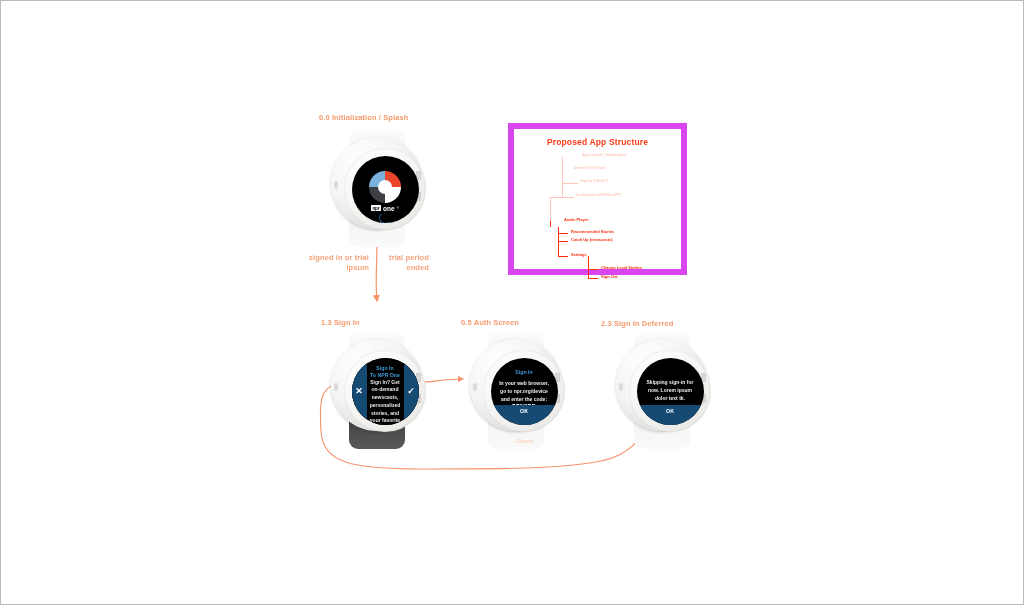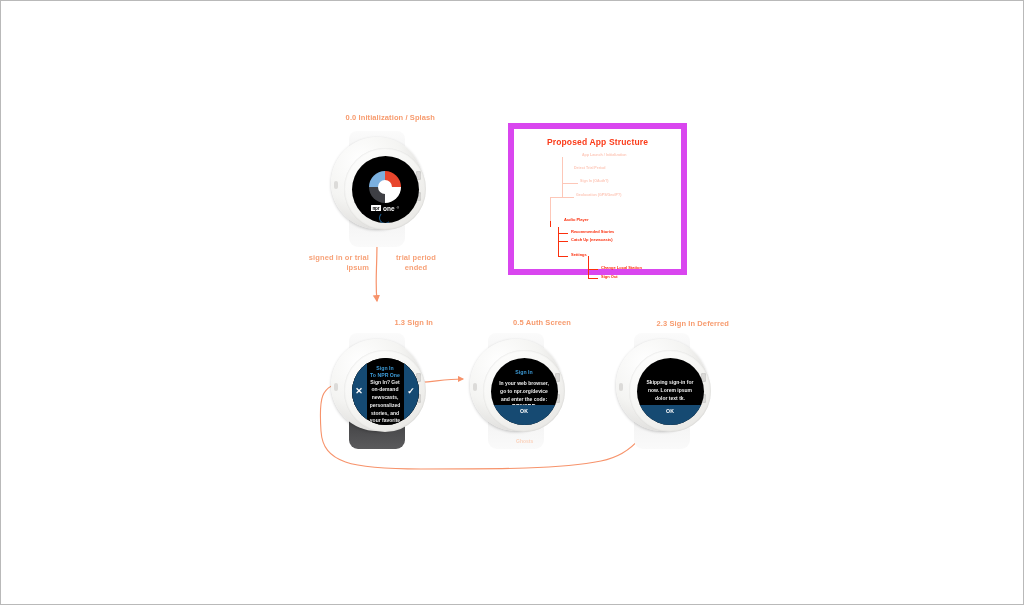--- a/index.html
+++ b/index.html
@@ -25,21 +25,21 @@
     font-size:7.5px;
     font-weight:bold;
     line-height:1.35;
     letter-spacing:.1px;
   }
   .screen-title{
     position:absolute;
     color:#f79b6e;
     font-size:7.5px;
     font-weight:bold;
-    text-align:right;
+    text-align:left;
     line-height:1.35;
     letter-spacing:.1px;
   }
   .ghost-note{
     position:absolute;
     color:#fbd3bd;
     font-size:5px;
     font-weight:bold;
   }
 
@@ -207,21 +207,21 @@
           <span class="npr-mark">npr</span>
           <span class="npr-word">one</span>
           <span class="npr-tm">®</span>
         </div>
         <div class="spinner"></div>
       </div>
     </div>
   </div>
 
   <div class="flow-label" style="left:302px;top:252px;width:66px;text-align:right;">signed in or trial ipsum</div>
-  <div class="flow-label" style="left:390px;top:252px;width:50px;text-align:center;">trial period ended</div>
+  <div class="flow-label" style="left:378px;top:252px;width:50px;text-align:right;">trial period ended</div>
 
   <div class="panel">
     <div class="panel-title">Proposed App Structure</div>
 
     <div class="ln" style="left:48px;top:28px;width:.8px;height:13px;"></div>
     <div class="ln" style="left:48px;top:41px;width:.8px;height:14px;"></div>
     <div class="ln" style="left:48px;top:54px;width:16px;height:.8px;"></div>
     <div class="ln" style="left:48px;top:41px;width:.8px;height:28px;"></div>
     <div class="ln" style="left:48px;top:68px;width:12px;height:.8px;"></div>
     <div class="ln" style="left:36px;top:68px;width:13px;height:.8px;"></div>

